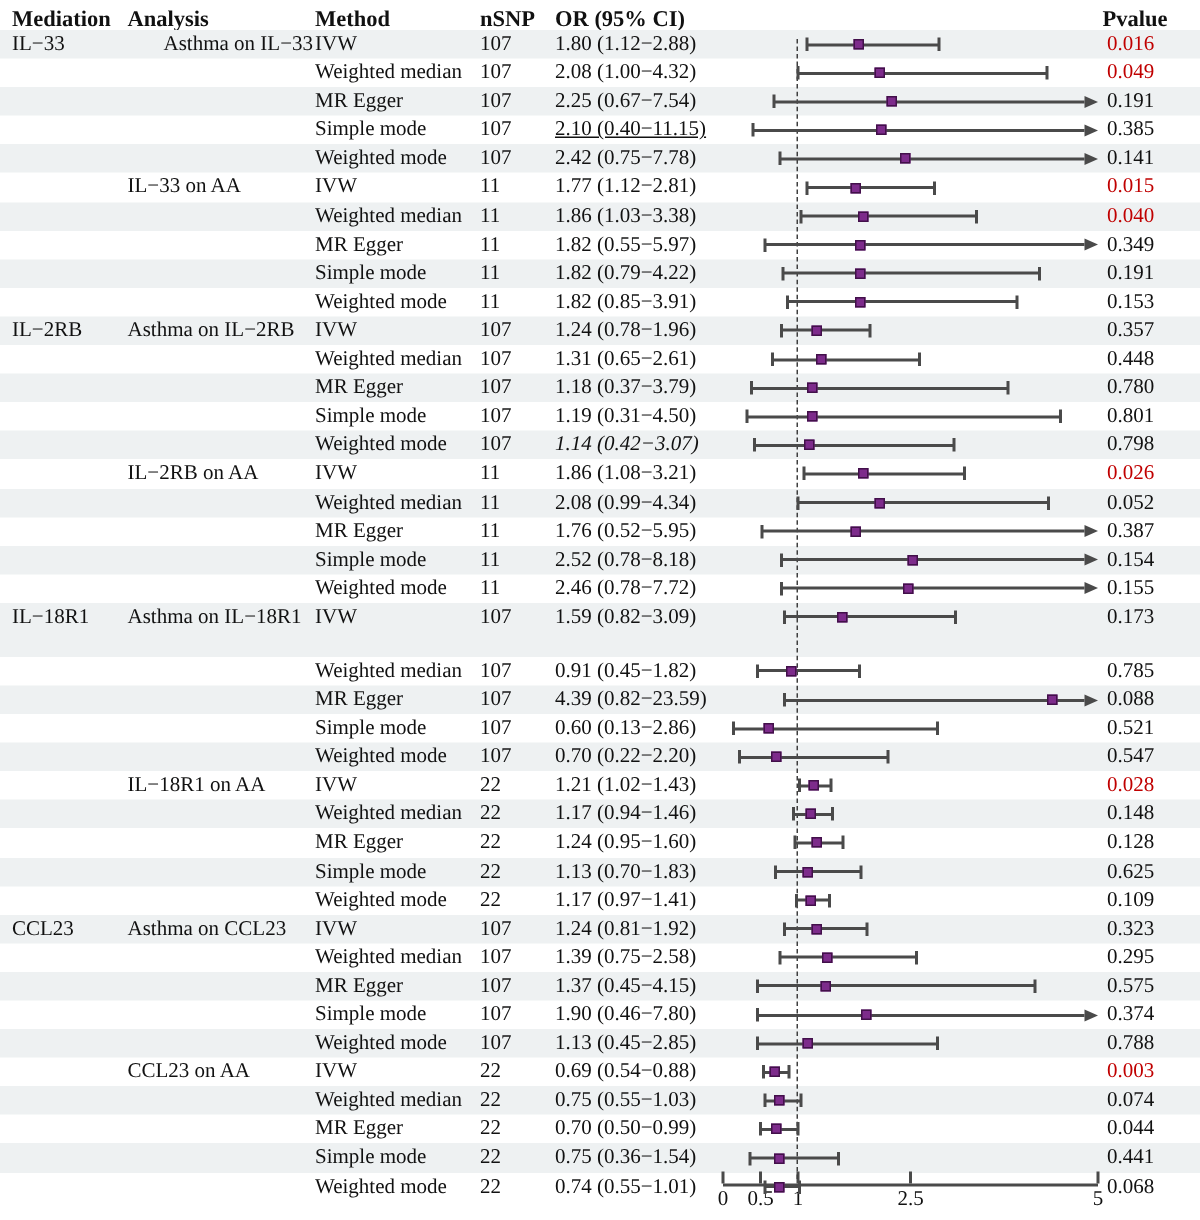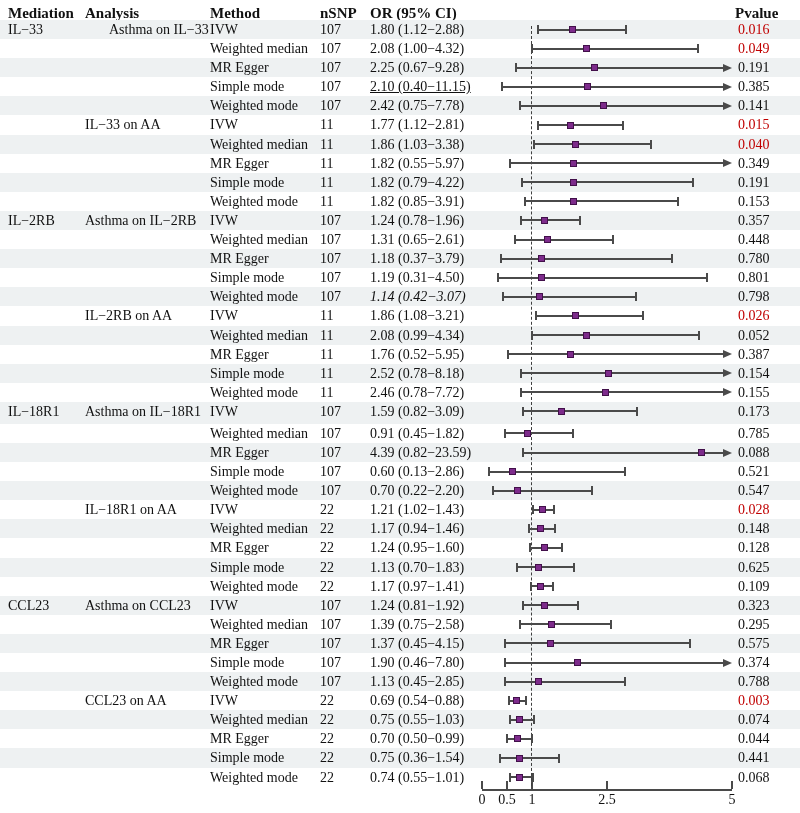--- a/index.html
+++ b/index.html
@@ -77,21 +77,21 @@
         <div class="ci-line" style="left: 532px; width: 166px; top: 8.55px;"></div>
         <div class="ci-cap" style="left: 531px; top: 5.05px;"></div>
         <div class="ci-cap" style="left: 697px; top: 5.05px;"></div>
         <div class="or-marker" style="left: 582.5px; top: 6.05px;"></div>
       </div>
       <div class="row stripe" style="height: 19.1px;">
         <div class="cell c-med" style="line-height: 19.1px;"></div>
         <div class="cell c-ana" style="line-height: 19.1px;"></div>
         <div class="cell c-met" style="line-height: 19.1px;">MR Egger</div>
         <div class="cell c-nsnp" style="line-height: 19.1px;">107</div>
-        <div class="cell c-orci" style="line-height: 19.1px;">2.25 (0.67−9.28)</div>
+        <div class="cell c-orci" style="line-height: 19.1px;">2.25 (0.67−7.54)</div>
         <div class="cell c-pval" style="line-height: 19.1px;">0.191</div>
         <div class="ci-line" style="left: 515.5px; width: 207.5px; top: 8.55px;"></div>
         <div class="ci-cap" style="left: 514.5px; top: 5.05px;"></div>
         <div class="ci-arrow" style="left: 723px; top: 5.55px;"></div>
         <div class="or-marker" style="left: 591px; top: 6.05px;"></div>
       </div>
       <div class="row" style="height: 19.1px;">
         <div class="cell c-med" style="line-height: 19.1px;"></div>
         <div class="cell c-ana" style="line-height: 19.1px;"></div>
         <div class="cell c-met" style="line-height: 19.1px;">Simple mode</div>
@@ -288,21 +288,21 @@
         <div class="cell c-ana" style="line-height: 19.1px;"></div>
         <div class="cell c-met" style="line-height: 19.1px;">Weighted mode</div>
         <div class="cell c-nsnp" style="line-height: 19.1px;">11</div>
         <div class="cell c-orci" style="line-height: 19.1px;">2.46 (0.78−7.72)</div>
         <div class="cell c-pval" style="line-height: 19.1px;">0.155</div>
         <div class="ci-line" style="left: 521px; width: 202px; top: 8.55px;"></div>
         <div class="ci-cap" style="left: 520px; top: 5.05px;"></div>
         <div class="ci-arrow" style="left: 723px; top: 5.55px;"></div>
         <div class="or-marker" style="left: 601.5px; top: 6.05px;"></div>
       </div>
-      <div class="row stripe" style="height: 22px;">
+      <div class="row stripe" style="height: 36px;">
         <div class="cell c-med" style="line-height: 19.1px;">IL−18R1</div>
         <div class="cell c-ana" style="line-height: 19.1px;">Asthma on IL−18R1</div>
         <div class="cell c-met" style="line-height: 19.1px;">IVW</div>
         <div class="cell c-nsnp" style="line-height: 19.1px;">107</div>
         <div class="cell c-orci" style="line-height: 19.1px;">1.59 (0.82−3.09)</div>
         <div class="cell c-pval" style="line-height: 19.1px;">0.173</div>
         <div class="ci-line" style="left: 523px; width: 113.5px; top: 8.55px;"></div>
         <div class="ci-cap" style="left: 522px; top: 5.05px;"></div>
         <div class="ci-cap" style="left: 635.5px; top: 5.05px;"></div>
         <div class="or-marker" style="left: 558px; top: 6.05px;"></div>

